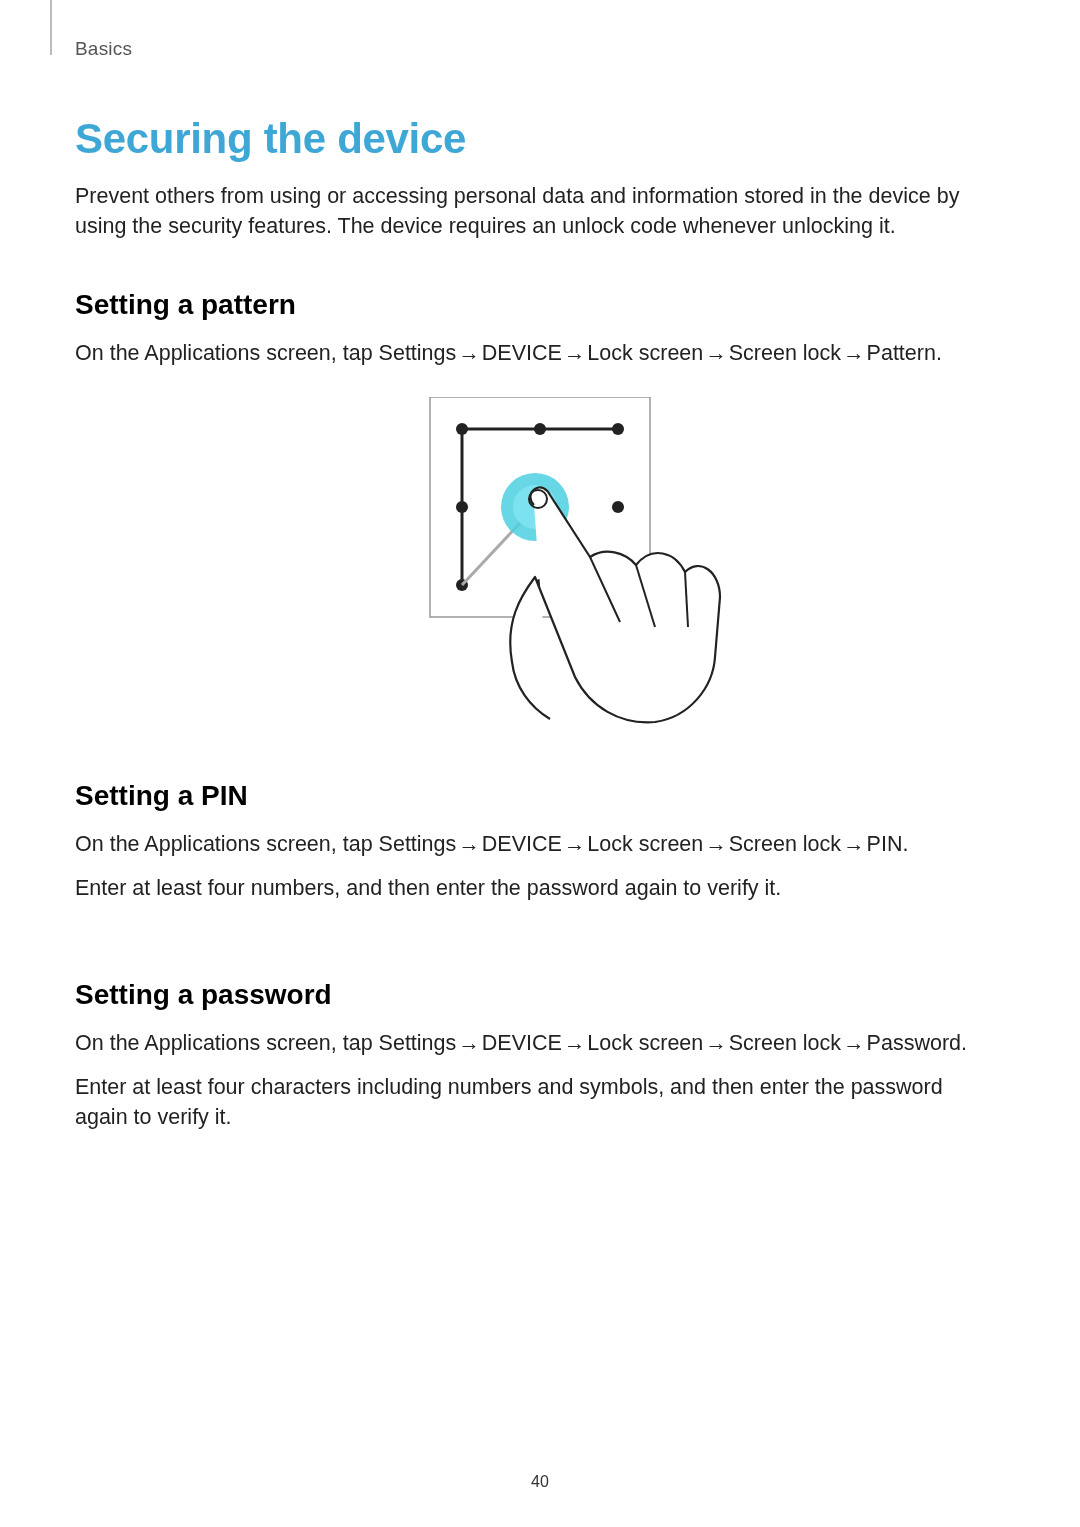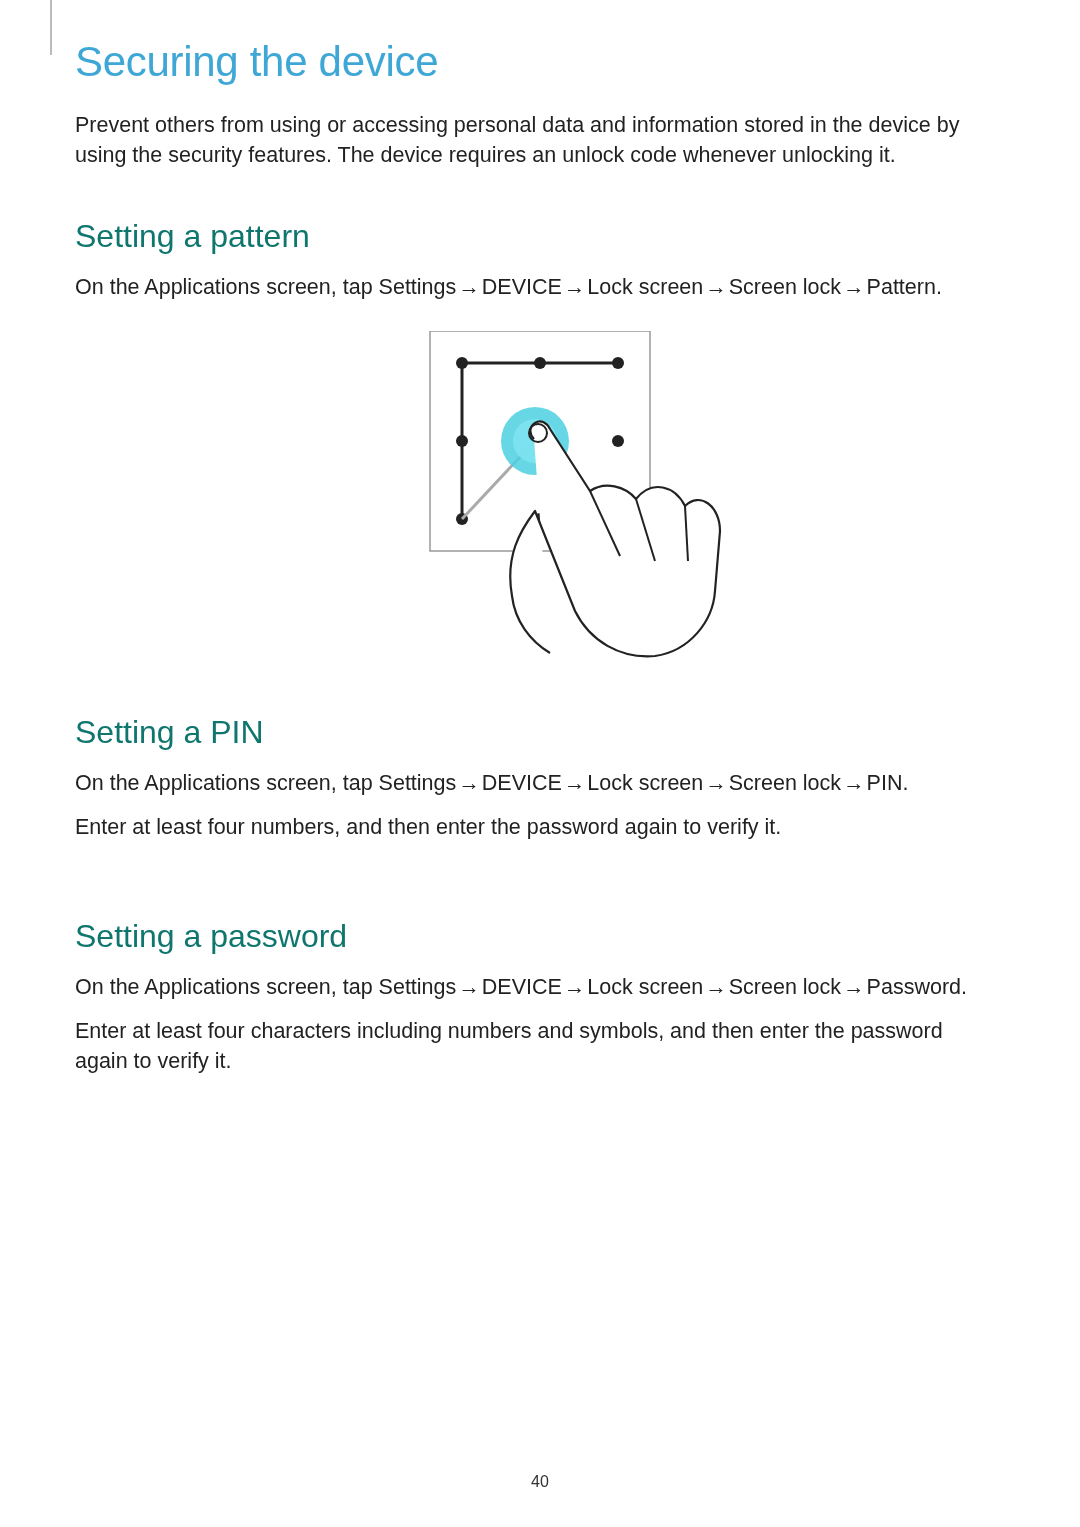--- a/index.html
+++ b/index.html
@@ -27,34 +27,34 @@
       padding: 38px 90px 0 75px;
     }
     .breadcrumb {
       font-size: 19px;
       color: #555;
       margin-bottom: 55px;
       letter-spacing: 0.2px;
     }
     .main-title {
       font-size: 42px;
-      font-weight: 400;
+      font-weight: 700;
       color: #3fa7d6;
-      margin-bottom: 25px;
+      margin-bottom: 19px;
       letter-spacing: -0.3px;
     }
     .intro {
       font-size: 21.5px;
       line-height: 1.38;
       margin-bottom: 48px;
     }
     .section-title {
-      font-size: 32px;
-      font-weight: 400;
-      color: #0f766e;
+      font-size: 28px;
+      font-weight: 700;
+      color: #000000;
       margin-bottom: 18px;
     }
     .body-text {
       font-size: 21.5px;
       line-height: 1.38;
       margin-bottom: 14px;
     }
     .body-text .bold {
       font-weight: 400;
     }
@@ -82,20 +82,21 @@
       font-size: 16px;
       color: #333;
     }
   </style>
 </head>
 <body>
 
 <div class="page-border"></div>
 
 <div class="content">
+  <div class="breadcrumb">Basics</div>
 
   <h1 class="main-title">Securing the device</h1>
 
   <p class="intro">Prevent others from using or accessing personal data and information stored in the device by using the security features. The device requires an unlock code whenever unlocking it.</p>
 
   <h2 class="section-title">Setting a pattern</h2>
   <p class="body-text">
     <span>On the Applications screen, tap </span><span class="bold">Settings</span><span class="arrow">→</span><span class="bold">DEVICE</span><span class="arrow">→</span><span class="bold">Lock screen</span><span class="arrow">→</span><span class="bold">Screen lock</span><span class="arrow">→</span><span class="bold">Pattern</span><span>.</span>
   </p>
 

